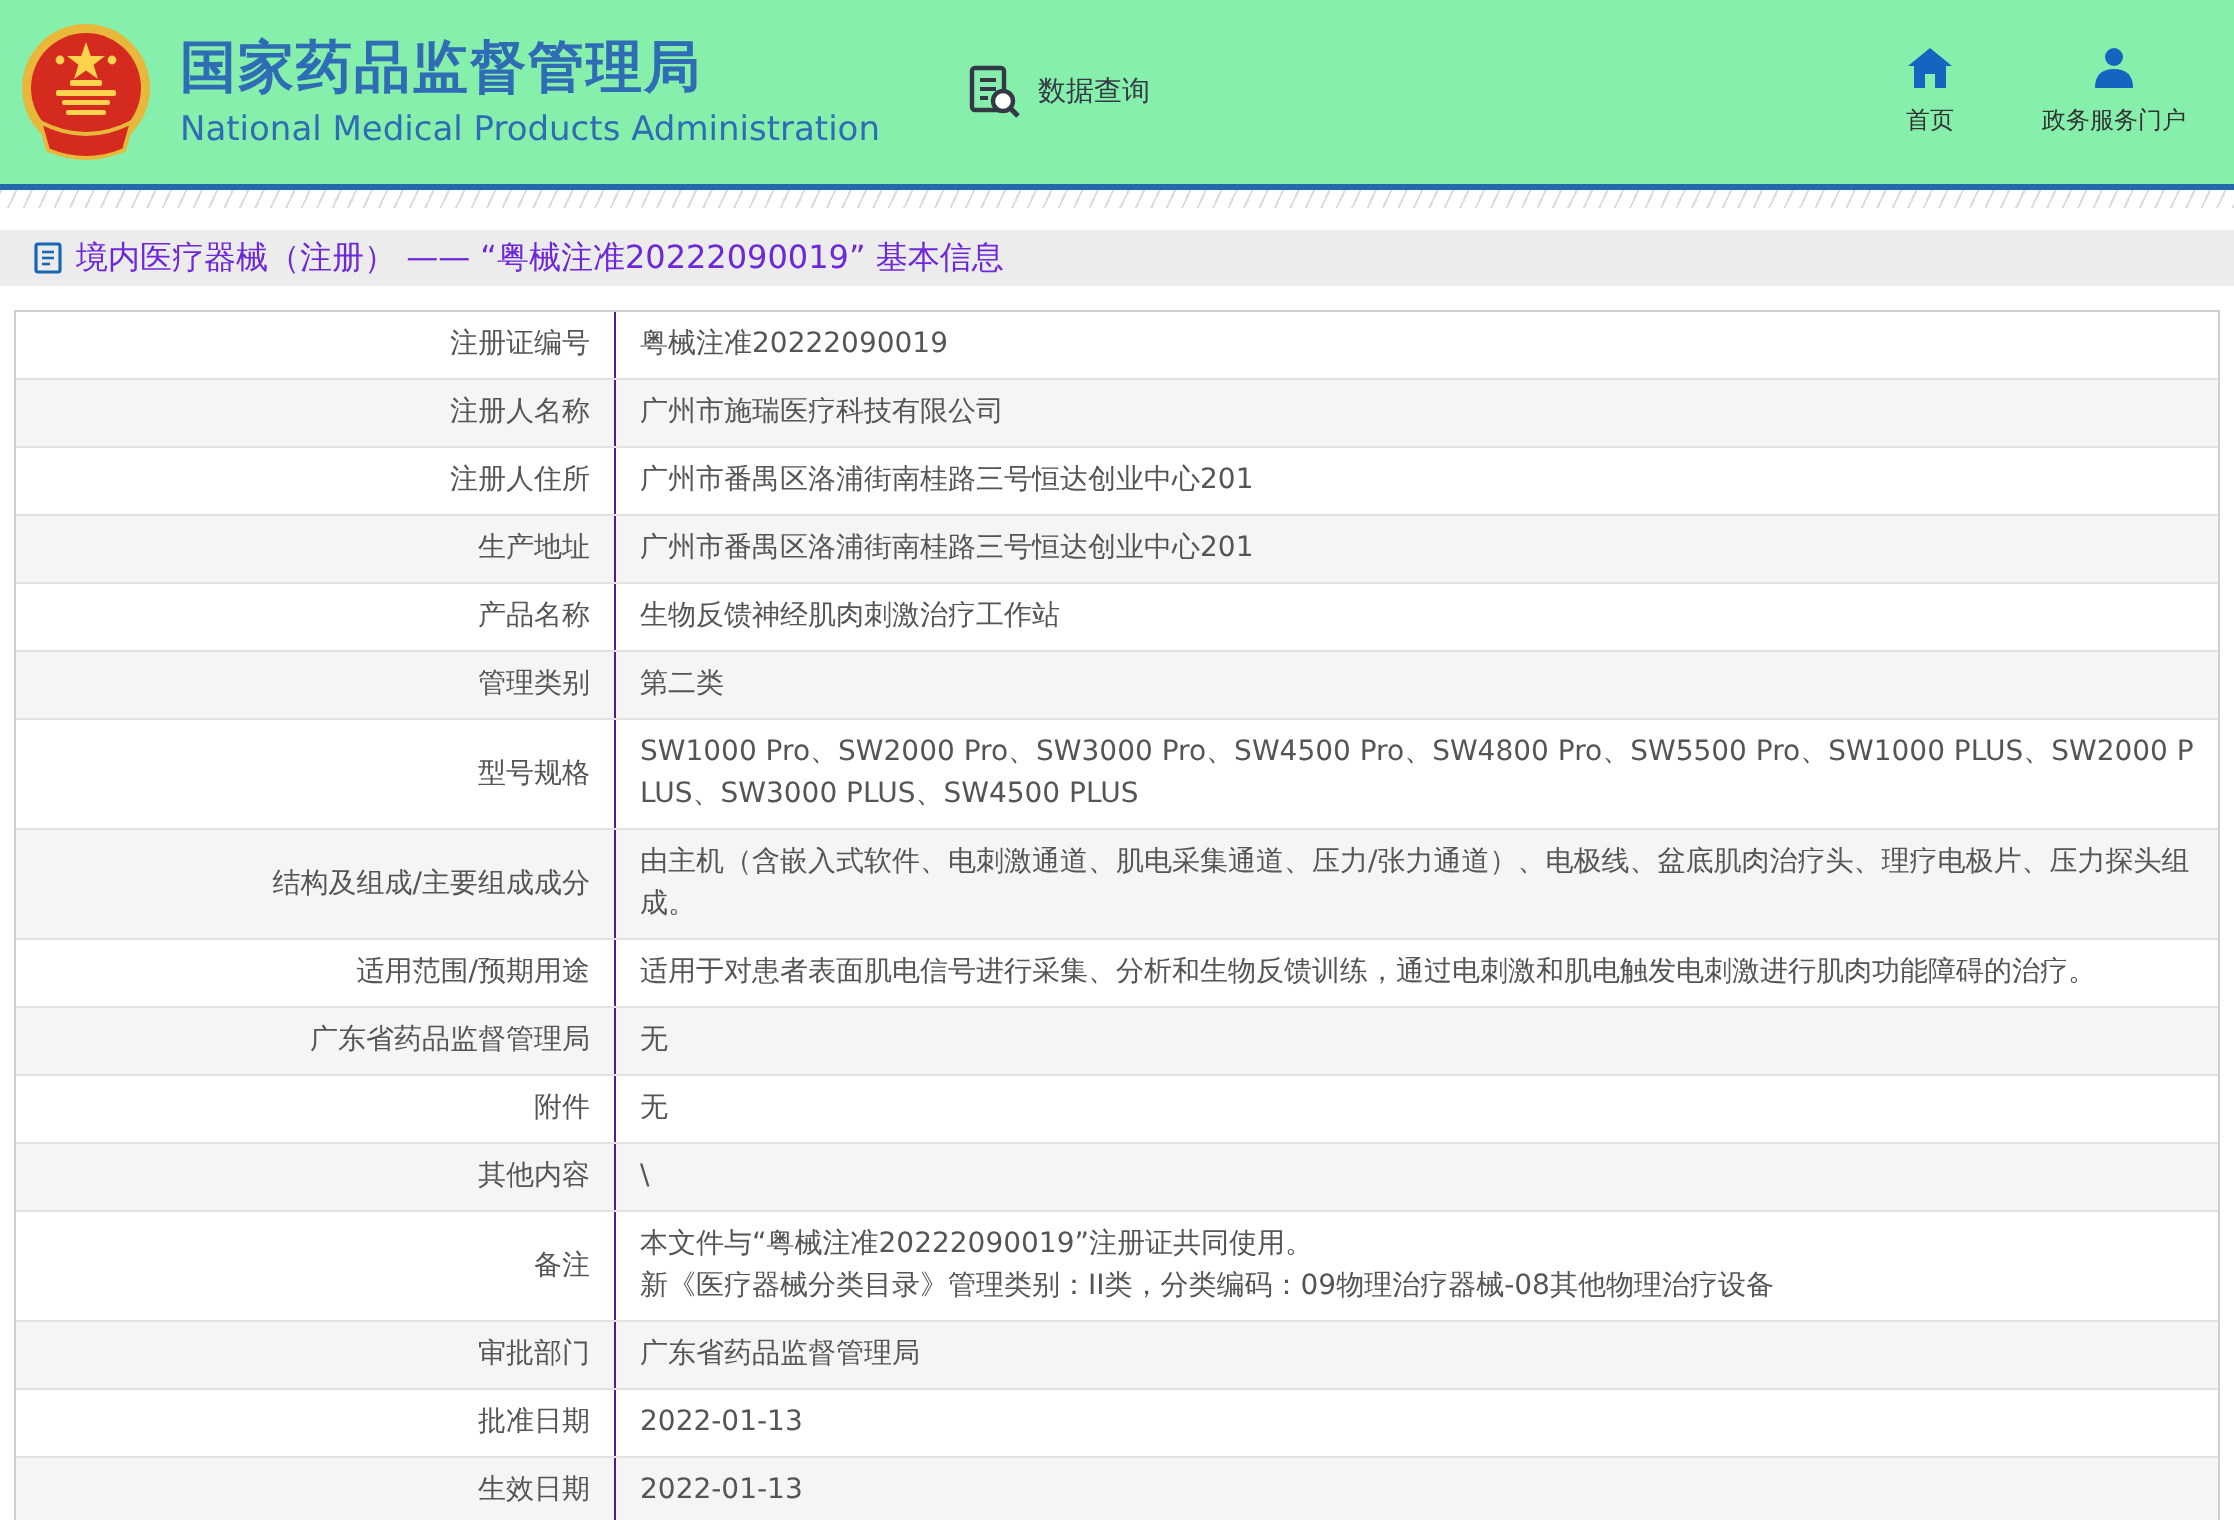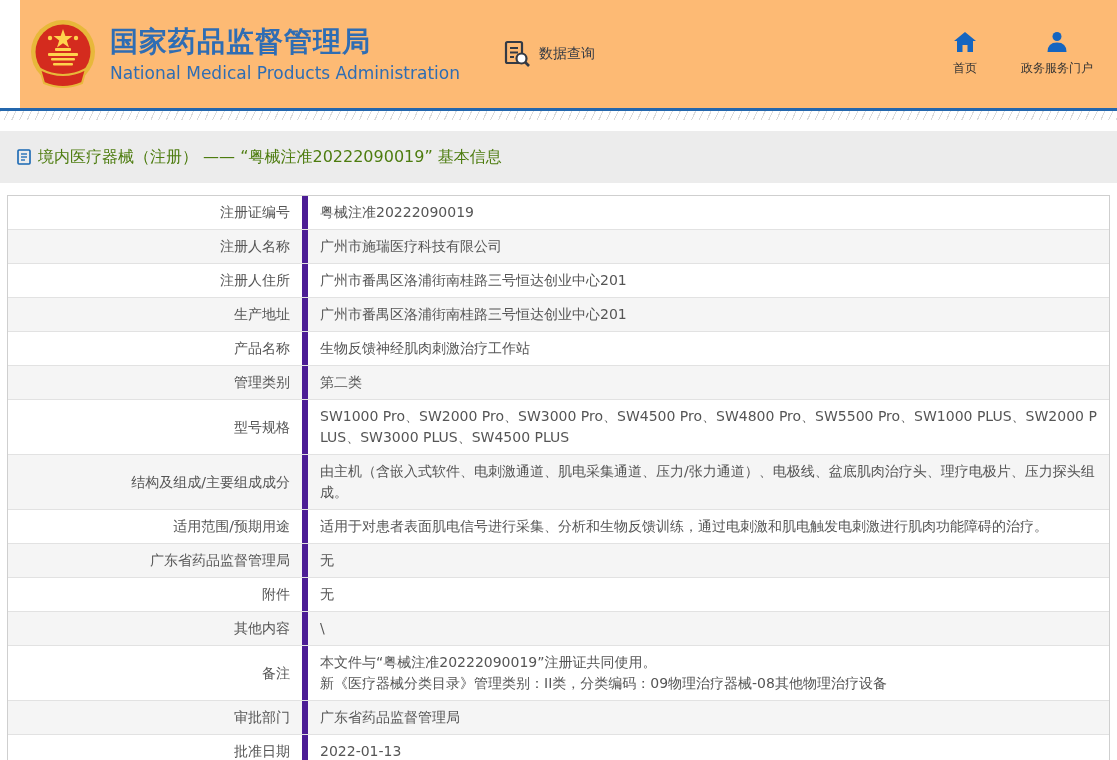--- a/index.html
+++ b/index.html
@@ -4,22 +4,22 @@
 <style>
   * { margin:0; padding:0; box-sizing:border-box; }
   html,body { background:#fff; }
   body {
     width:1117px; height:760px; overflow:hidden;
     font-family:"DejaVu Sans","Liberation Sans",sans-serif;
     color:#555;
   }
   
   .site-header {
-    height:108px; display:flex; align-items:center;
-    padding-left:6px; background:#fdba74;margin-left:20px;
+    height:92px; display:flex; align-items:center;
+    padding-left:6px; background:#86efac;
   }
   .brand { display:flex; align-items:center; }
   .emblem-wrap { width:74px; height:74px; flex:0 0 auto; }
   .brand-text { margin-left:10px; }
   .brand-cn {
     font-size:28px; font-weight:bold; color:#2e6db4; letter-spacing:1px;
     line-height:34px;
   }
   .brand-en { font-size:17px; color:#2e6db4; margin-top:4px; }
   .data-query {
@@ -33,40 +33,40 @@
     display:flex; flex-direction:column; align-items:center; gap:7px;
     font-size:12px; color:#333; text-decoration:none; cursor:pointer;
   }
   .blue-line { height:3px; background:#2467ad; }
   .hatch-band {
     height:9px;
     background:repeating-linear-gradient(115deg,#dcdcdc 0 1px,transparent 1px 7px);
   }
   
   .title-bar {
-    margin-top:11px; height:52px; background:#ececec;
+    margin-top:11px; height:28px; background:#ececec;
     display:flex; align-items:center; gap:7px; padding:0 17px;
-    color:#4d7c0f; font-size:16px;
+    color:#6d28d9; font-size:16px;
   }
   
   .info-table {
     margin:12px 7px 0 7px;
     border:1px solid #cfcfcf;
     background:#fff;
   }
   .row { display:flex; border-top:1px solid #e2e2e2; min-height:32px; background:#fff; }
   .row:first-child { border-top:none; }
   .row:nth-child(even) { background:#f5f5f5; }
   .cell {
     padding:6px 12px; font-size:14px; line-height:21px; color:#555;
     display:flex; align-items:center;
   }
   .cell.label {
     width:300px; flex:0 0 300px; justify-content:flex-end; text-align:right;
-    border-right:6px solid #4c1d95;
+    border-right:1px solid #4c1d95;
   }
   .cell.value {
     flex:1; text-align:left; white-space:pre-line; word-break:break-all;
   }
   .icon-svg { display:block; }
 </style>
 </head>
 <body>
 
 <header class="site-header">

